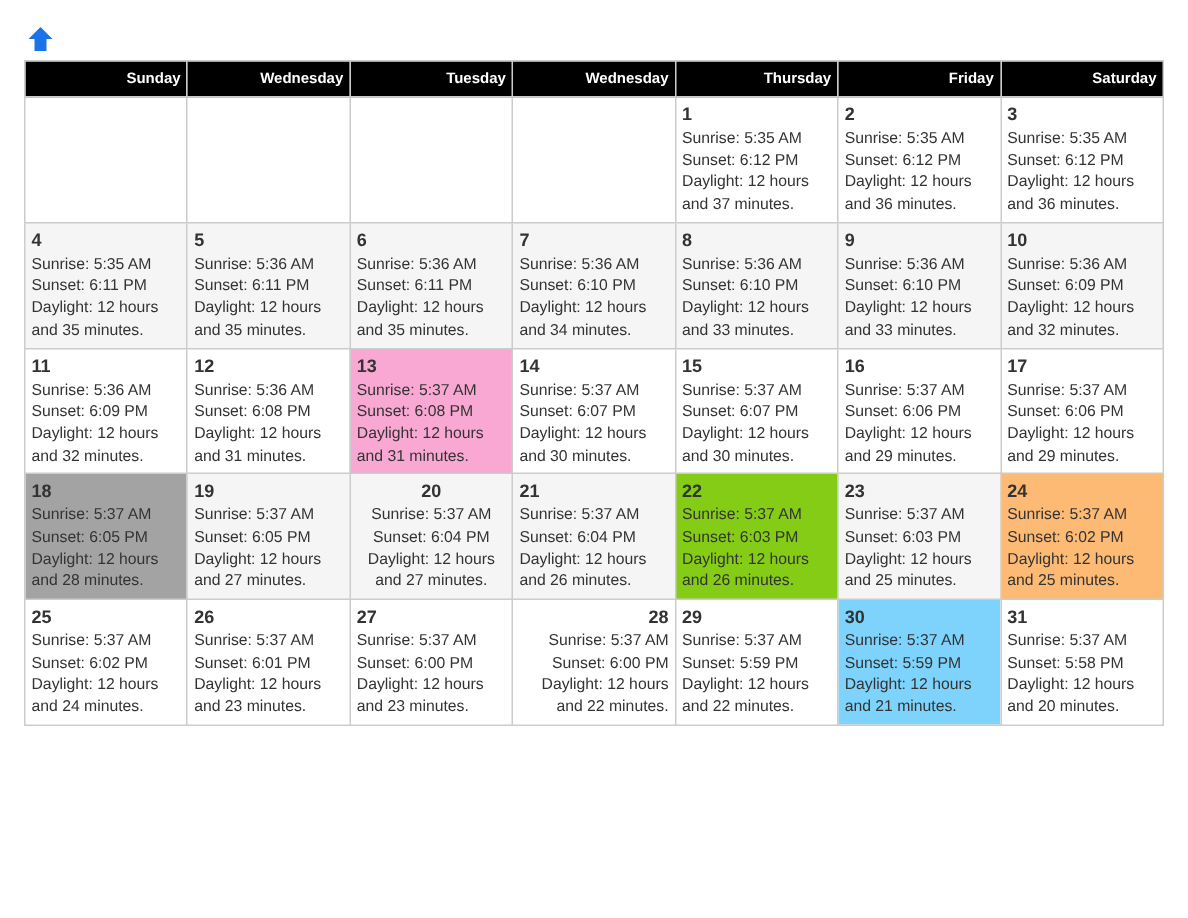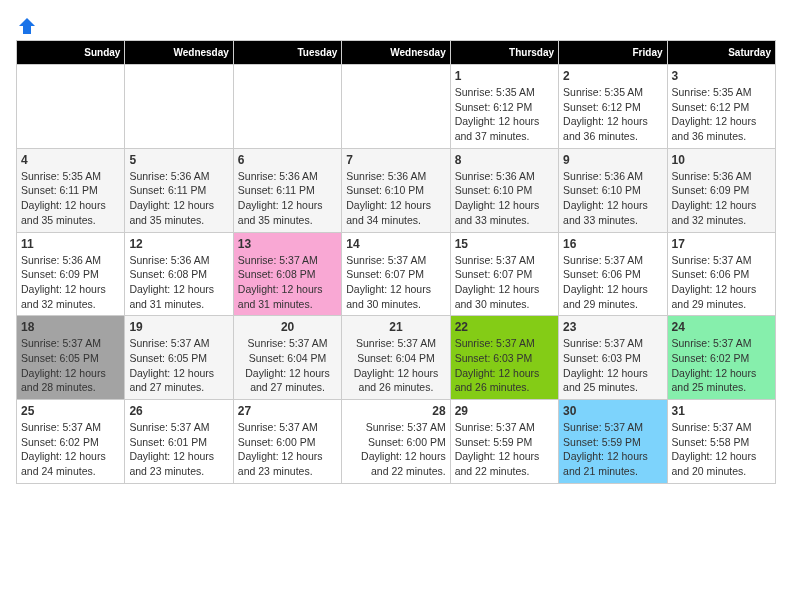--- a/index.html
+++ b/index.html
@@ -249,42 +249,42 @@
 Daylight: 12 hours
 and 27 minutes.</div>
         </td>
         <td style="background: rgb(245, 245, 245); text-align: center;">
           <div class="day-number">20</div>
           <div class="day-info" style="white-space: pre-line;">Sunrise: 5:37 AM
 Sunset: 6:04 PM
 Daylight: 12 hours
 and 27 minutes.</div>
         </td>
-        <td style="background: rgb(245, 245, 245); text-align: center;">
+        <td style="background: rgb(245, 245, 245);">
           <div class="day-number">21</div>
           <div class="day-info" style="white-space: pre-line;">Sunrise: 5:37 AM
 Sunset: 6:04 PM
 Daylight: 12 hours
 and 26 minutes.</div>
         </td>
         <td style="background: #84cc16;">
           <div class="day-number">22</div>
           <div class="day-info" style="white-space: pre-line;">Sunrise: 5:37 AM
 Sunset: 6:03 PM
 Daylight: 12 hours
 and 26 minutes.</div>
         </td>
         <td style="background: rgb(245, 245, 245);">
           <div class="day-number">23</div>
           <div class="day-info" style="white-space: pre-line;">Sunrise: 5:37 AM
 Sunset: 6:03 PM
 Daylight: 12 hours
 and 25 minutes.</div>
         </td>
-        <td style="background: #86efac;">
+        <td style="background: #fdba74;">
           <div class="day-number">24</div>
           <div class="day-info" style="white-space: pre-line;">Sunrise: 5:37 AM
 Sunset: 6:02 PM
 Daylight: 12 hours
 and 25 minutes.</div>
         </td>
       </tr>
       <tr>
         <td style="background: rgb(255, 255, 255);">
           <div class="day-number">25</div>

